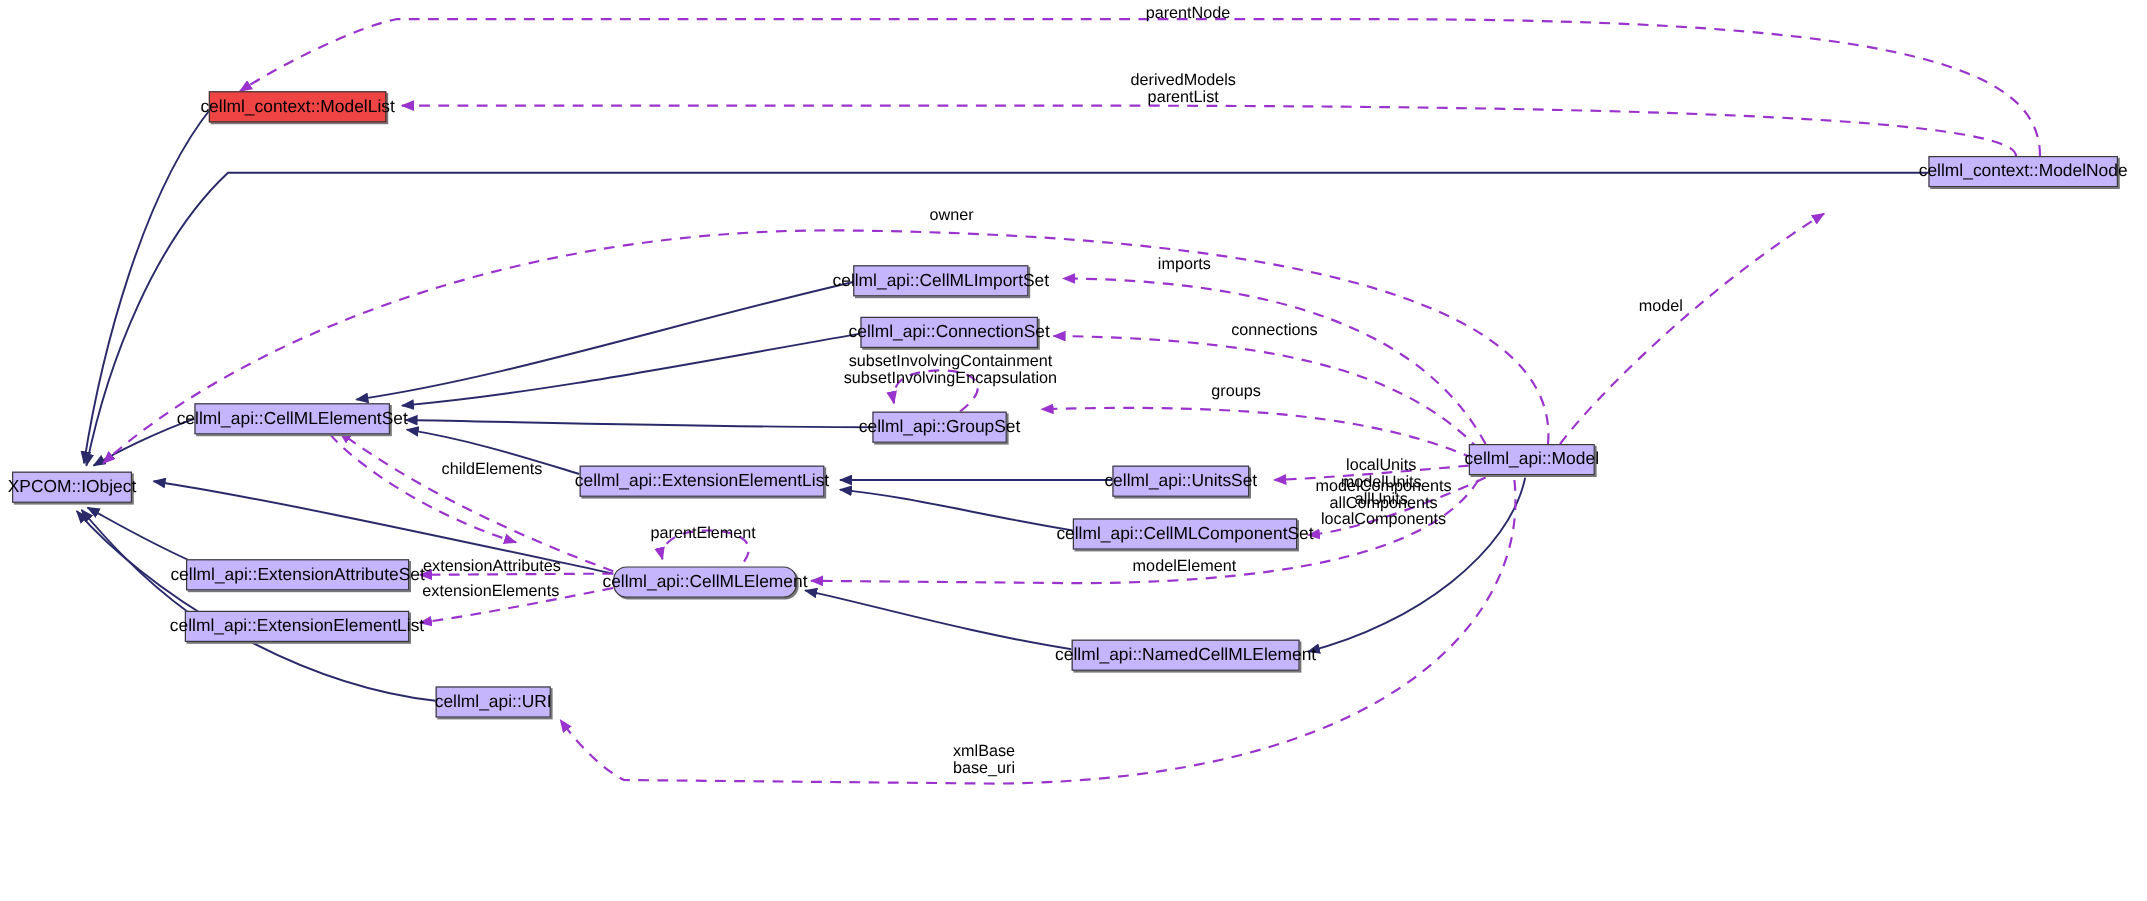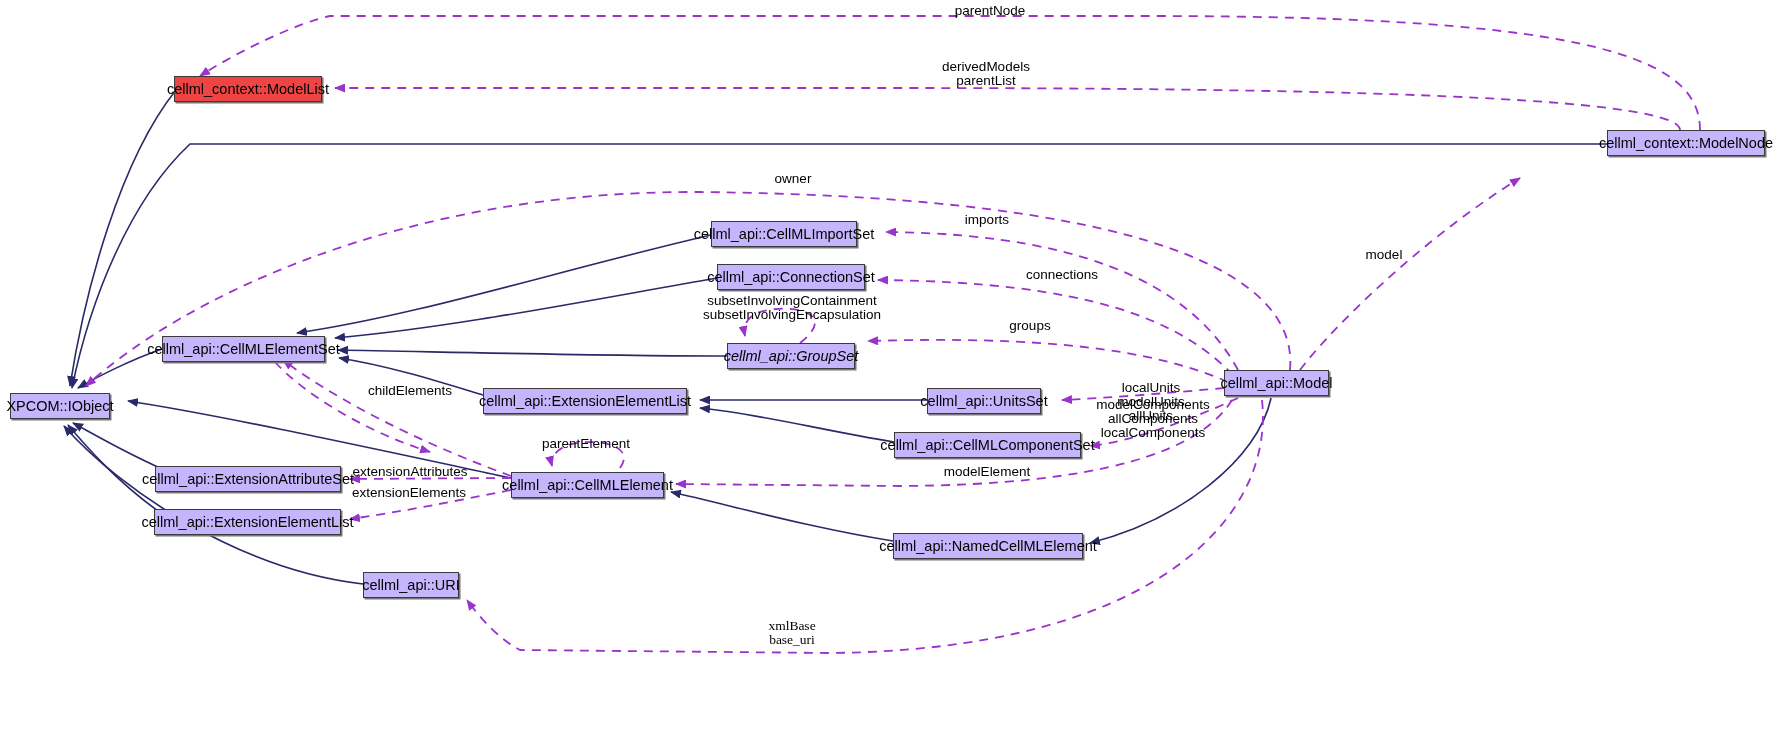--- a/index.html
+++ b/index.html
@@ -148,35 +148,35 @@
   <div class="node-box highlight" style="left:174px; top:76px; width:148px;">cellml_context::ModelList</div>
 
   <div class="node-box" style="left:1607px; top:130px; width:158px;">cellml_context::ModelNode</div>
 
   <div class="node-box" style="left:711px; top:221px; width:146px;">cellml_api::CellMLImportSet</div>
 
   <div class="node-box" style="left:717px; top:264px; width:148px;">cellml_api::ConnectionSet</div>
 
   <div class="node-box" style="left:162px; top:336px; width:163px;">cellml_api::CellMLElementSet</div>
 
-  <div class="node-box" style="left:727px; top:343px; width:128px;font-style:italic;">cellml_api::GroupSet</div>
+  <div class="node-box" style="left:727px; top:343px; width:112px;">cellml_api::GroupSet</div>
 
   <div class="node-box" style="left:1224px; top:370px; width:105px;">cellml_api::Model</div>
 
   <div class="node-box" style="left:10px; top:393px; width:100px;">XPCOM::IObject</div>
 
   <div class="node-box" style="left:483px; top:388px; width:204px;">cellml_api::ExtensionElementList</div>
 
   <div class="node-box" style="left:927px; top:388px; width:114px;">cellml_api::UnitsSet</div>
 
   <div class="node-box" style="left:894px; top:432px; width:187px;">cellml_api::CellMLComponentSet</div>
 
   <div class="node-box" style="left:155px; top:466px; width:186px;">cellml_api::ExtensionAttributeSet</div>
 
-  <div class="node-box" style="left:511px; top:472px; width:153px;">cellml_api::CellMLElement</div>
+  <div class="node-box" style="left:511px; top:472px; width:153px;border-radius:11px;">cellml_api::CellMLElement</div>
 
   <div class="node-box" style="left:154px; top:509px; width:187px;">cellml_api::ExtensionElementList</div>
 
   <div class="node-box" style="left:893px; top:533px; width:190px;">cellml_api::NamedCellMLElement</div>
 
   <div class="node-box" style="left:363px; top:572px; width:96px;">cellml_api::URI</div>
 
   <div class="edge-label" style="left:990px; top:4px;">parentNode</div>
 
   <div class="edge-label" style="left:986px; top:60px;">derivedModels
@@ -206,16 +206,16 @@
 localComponents</div>
 
   <div class="edge-label" style="left:586px; top:437px;">parentElement</div>
 
   <div class="edge-label" style="left:987px; top:465px;">modelElement</div>
 
   <div class="edge-label" style="left:410px; top:465px;">extensionAttributes</div>
 
   <div class="edge-label" style="left:409px; top:486px;">extensionElements</div>
 
-  <div class="edge-label" style="left:792px; top:619px;font-family:Liberation Serif, serif;">xmlBase
+  <div class="edge-label" style="left:820px; top:619px;">xmlBase
 base_uri</div>
 
 </div>
 
 </body></html>

